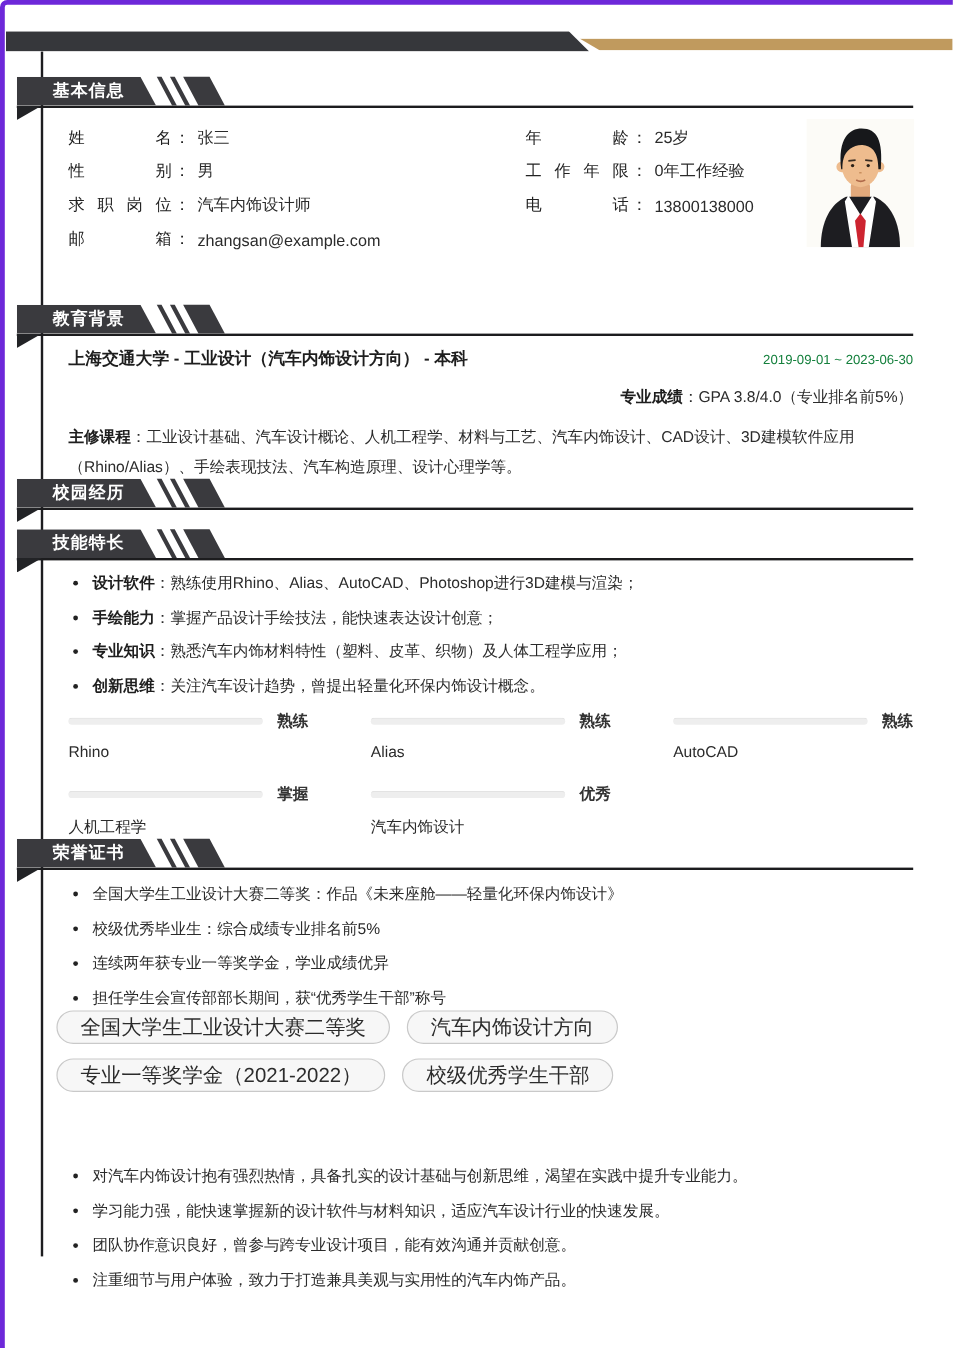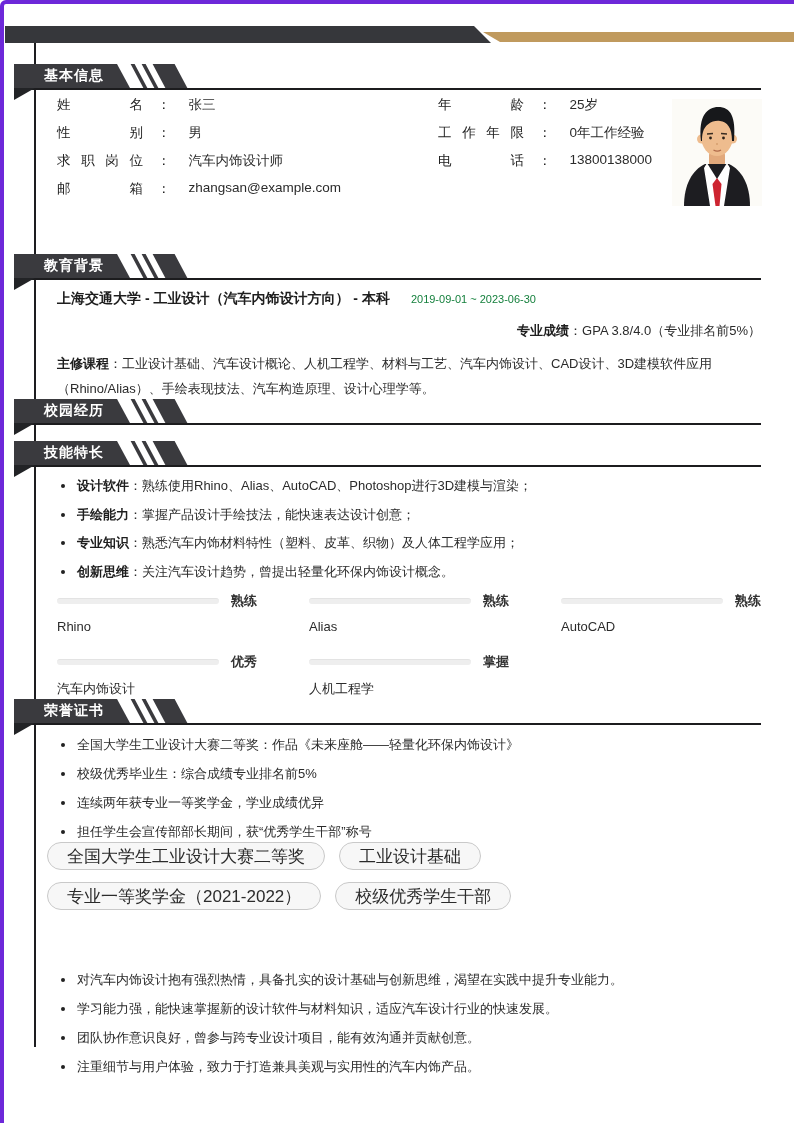--- a/index.html
+++ b/index.html
@@ -23,27 +23,27 @@
     clip-path:polygon(0 0,calc(100% - 13px) 0,100% 100%,0 100%);}
   .stripe{background:#3a3a3e;transform:skewX(28deg);height:24px;}
   .stripe.s1,.stripe.s2{width:4px;margin-left:7px;}
   .stripe.s3{width:22px;margin-left:7px;}
   .fold{position:absolute;left:0;top:24px;width:21px;height:12px;background:#222326;
     clip-path:polygon(0 0,100% 0,0 100%);}
   
   .info-col{position:absolute;top:92px;}
   .info-col.left{left:53px;}
   .info-col.right{left:434px;}
-  .info-row{height:28px;display:flex;align-items:flex-start;font-size:13.5px;gap:12px;}
+  .info-row{height:28px;display:flex;align-items:flex-end;font-size:13.5px;}
   .info-label{display:inline-block;width:86px;text-align:justify;text-align-last:justify;color:#222;}
   .info-colon{margin:0 6px 0 2px;color:#222;}
   .photo{position:absolute;left:668px;top:95px;width:90px;height:107px;}
   
   .edu{position:absolute;left:53px;top:286px;width:704px;}
-  .edu-line1{display:flex;align-items:baseline;gap:21px;}
+  .edu-line1{display:flex;justify-content:space-between;align-items:baseline;}
   .edu-degree{font-weight:bold;font-size:14px;color:#1e1e1e;}
   .edu-date{font-size:11px;color:#15803d;}
   .edu-gpa{margin-top:14px;text-align:right;}
   .edu-courses{margin-top:11px;line-height:25px;}
   b.inl{color:#1e1e1e;}
   
   .blist{position:absolute;left:53px;width:704px;}
   .bitem{display:flex;align-items:flex-start;margin-bottom:13px;line-height:16px;}
   .dot{flex:0 0 4px;width:4px;height:4px;border-radius:50%;background:#222;margin:6px 12px 0 4px;}
   .skills-bullets .bitem{margin-bottom:12.5px;}
@@ -224,30 +224,30 @@
     <div>
       <div class="bar-row">
           <div class="track"></div>
           <span class="level">熟练</span>
         </div>
       <div class="bar-name">AutoCAD</div>
     </div>
     <div>
       <div class="bar-row">
           <div class="track"></div>
+          <span class="level">掌握</span>
+        </div>
+      <div class="bar-name">人机工程学</div>
+    </div>
+    <div>
+      <div class="bar-row">
+          <div class="track"></div>
           <span class="level">优秀</span>
         </div>
       <div class="bar-name">汽车内饰设计</div>
-    </div>
-    <div>
-      <div class="bar-row">
-          <div class="track"></div>
-          <span class="level">掌握</span>
-        </div>
-      <div class="bar-name">人机工程学</div>
     </div>
   </div>
 
   <div class="sec-header" style="top:695px">
     <div class="hrow">
       <div class="banner">
         <span>荣誉证书</span>
       </div>
       <i class="stripe s1"></i>
       <i class="stripe s2"></i>
@@ -268,21 +268,21 @@
         <span class="dot"></span>
         <span>连续两年获专业一等奖学金，学业成绩优异</span>
       </div>
     <div class="bitem">
         <span class="dot"></span>
         <span>担任学生会宣传部部长期间，获“优秀学生干部”称号</span>
       </div>
   </div>
   <div class="tags">
     <div class="pill">全国大学生工业设计大赛二等奖</div>
-    <div class="pill">工业设计基础</div>
+    <div class="pill">汽车内饰设计方向</div>
     <div class="pill">专业一等奖学金（2021-2022）</div>
     <div class="pill">校级优秀学生干部</div>
   </div>
 
   <div class="blist" style="top:968px">
     <div class="bitem">
         <span class="dot"></span>
         <span>对汽车内饰设计抱有强烈热情，具备扎实的设计基础与创新思维，渴望在实践中提升专业能力。</span>
       </div>
     <div class="bitem">

